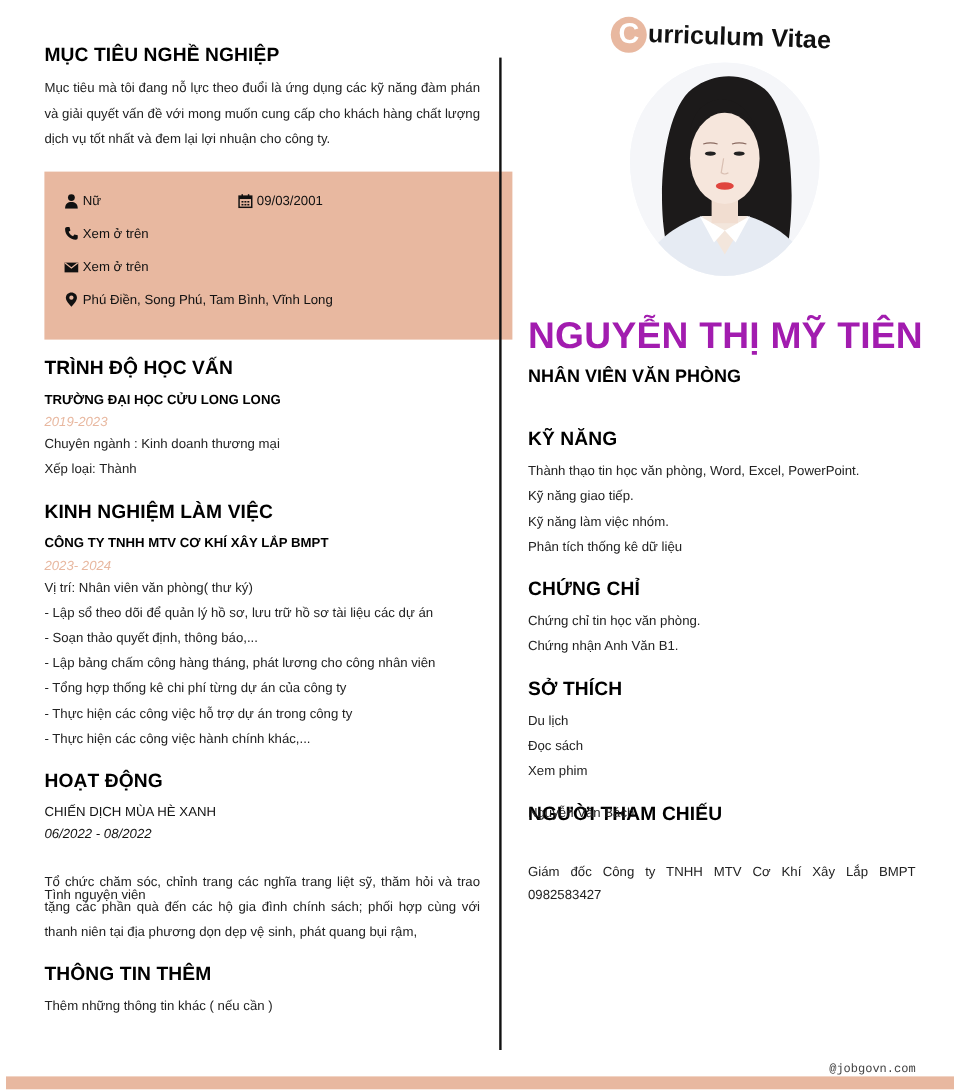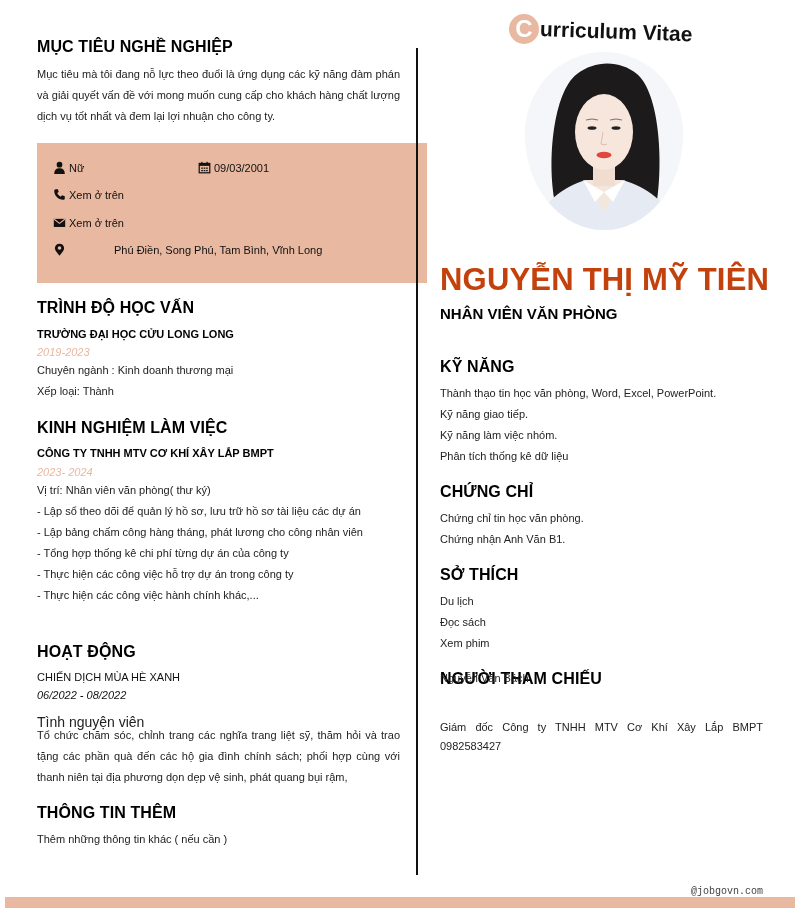--- a/index.html
+++ b/index.html
@@ -32,34 +32,34 @@
   #edu-lines { position: absolute; top: 360px; left: 0; }
 
   #exp-title { position: absolute; top: 419px; left: 0; }
   #exp-company { position: absolute; top: 444px; left: 0; }
   #exp-date { position: absolute; top: 463px; left: 0; }
   #exp-lines { position: absolute; top: 480px; left: 0; width: 364px; }
 
   #act-title { position: absolute; top: 643px; left: 0; }
   #act-name { position: absolute; top: 668px; left: 0; font-size: 11px; line-height: 18px; color: #111; }
   #act-date { position: absolute; top: 686px; left: 0; font-size: 11px; font-style: italic; line-height: 18px; color: #111; }
-  #act-role { position: absolute; top: 712px; left: 0; font-size: 14px; line-height: 21px; color: #222; }
+  #act-role { position: absolute; top: 736px; left: 0; font-size: 11px; line-height: 21px; color: #222; }
   #act-desc { position: absolute; top: 725px; left: 0; width: 363px; }
 
   #more-title { position: absolute; top: 804px; left: 0; }
   #more-text { position: absolute; top: 829px; left: 0; }
 
   
   .logo { position: absolute; left: 509px; top: 14px; display: flex; align-items: center; }
   .logo-c { width: 30px; height: 30px; border-radius: 50%; background: #e8b8a0; color: #fff; font-weight: bold; font-size: 24px; display: flex; align-items: center; justify-content: center; line-height: 1; }
   .logo-text { font-size: 21px; font-weight: bold; color: #111; margin-left: 1px; transform: rotate(2deg); transform-origin: left center; }
 
   .photo { position: absolute; left: 525px; top: 52px; width: 158px; height: 178px; border-radius: 50% 50% 50% 50% / 46% 46% 54% 54%; overflow: hidden; background: #f4f6fa; }
 
-  #name { position: absolute; left: 440px; top: 262px; width: 323px; text-align: right; font-size: 31px; font-weight: bold; color: #c2410c; letter-spacing: 0.2px; white-space: nowrap; }
+  #name { position: absolute; left: 440px; top: 262px; width: 323px; text-align: right; font-size: 31px; font-weight: bold; color: #a21caf; letter-spacing: 0.2px; white-space: nowrap; }
   #jobtitle { position: absolute; left: 440px; top: 305px; width: 323px; text-align: left; font-size: 15px; font-weight: bold; color: #000; }
 
   #skills-title { position: absolute; top: 358px; left: 0; }
   #skills-list { position: absolute; top: 383px; left: 0; }
   #cert-title { position: absolute; top: 483px; left: 0; }
   #cert-list { position: absolute; top: 508px; left: 0; }
   #hobby-title { position: absolute; top: 566px; left: 0; }
   #hobby-list { position: absolute; top: 591px; left: 0; }
   #ref-title { position: absolute; top: 670px; left: 0; }
   #ref-name { position: absolute; top: 668px; left: 0; }
@@ -83,20 +83,21 @@
     <div class="p">Chuyên ngành : Kinh doanh thương mại</div>
     <div class="p">Xếp loại: Thành</div>
   </div>
 
   <h2 class="sec" id="exp-title">KINH NGHIỆM LÀM VIỆC</h2>
   <div class="sub" id="exp-company">CÔNG TY TNHH MTV CƠ KHÍ XÂY LẮP BMPT</div>
   <div class="date" id="exp-date">2023- 2024</div>
   <div id="exp-lines">
     <div class="p">Vị trí: Nhân viên văn phòng( thư ký)</div>
     <div class="p">- Lập sổ theo dõi để quản lý hồ sơ, lưu trữ hồ sơ tài liệu các dự án</div>
+    <div class="p">- Soạn thảo quyết định, thông báo,...</div>
     <div class="p">- Lập bảng chấm công hàng tháng, phát lương cho công nhân viên</div>
     <div class="p">- Tổng hợp thống kê chi phí từng dự án của công ty</div>
     <div class="p">- Thực hiện các công việc hỗ trợ dự án trong công ty</div>
     <div class="p">- Thực hiện các công việc hành chính khác,...</div>
   </div>
 
   <h2 class="sec" id="act-title">HOẠT ĐỘNG</h2>
   <div id="act-name">CHIẾN DỊCH MÙA HÈ XANH</div>
   <div id="act-date">06/2022 - 08/2022</div>
   <div id="act-role">Tình nguyện viên</div>
@@ -135,21 +136,21 @@
       </svg>
     <span>Xem ở trên</span>
   </div>
   <div class="info-row" style="left:16px; top:73px;">
     <svg viewBox="0 0 16 16">
         <rect x="1" y="3.5" width="14" height="10" fill="#111"></rect>
         <path d="M1.5 4 L8 9 L14.5 4" fill="none" stroke="#e8b8a0" stroke-width="1.3"></path>
       </svg>
     <span>Xem ở trên</span>
   </div>
-  <div class="info-row" style="left:16px; top:100px;gap:45px;">
+  <div class="info-row" style="left:16px; top:100px;">
     <svg viewBox="0 0 16 16">
         <path d="M8 0.8 C4.7 0.8 2.3 3.2 2.3 6.3 C2.3 10 8 15.5 8 15.5 C8 15.5 13.7 10 13.7 6.3 C13.7 3.2 11.3 0.8 8 0.8 Z" fill="#111"></path>
         <circle cx="8" cy="6.2" r="2.2" fill="#e8b8a0"></circle>
       </svg>
     <span>Phú Điền, Song Phú, Tam Bình, Vĩnh Long</span>
   </div>
 </div>
 
 <div class="divider"></div>
 

